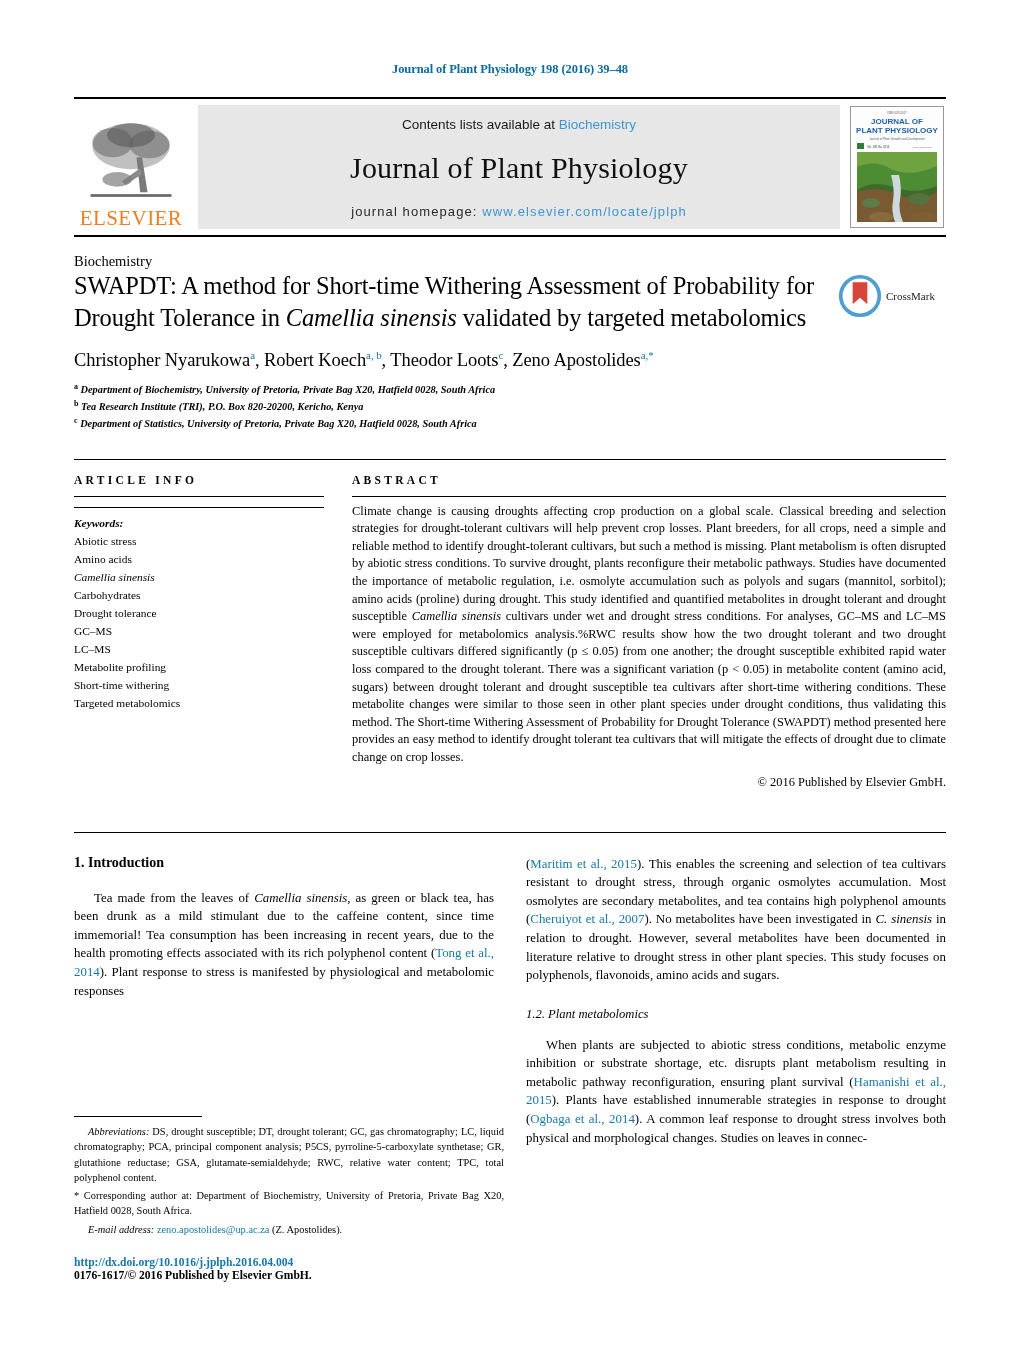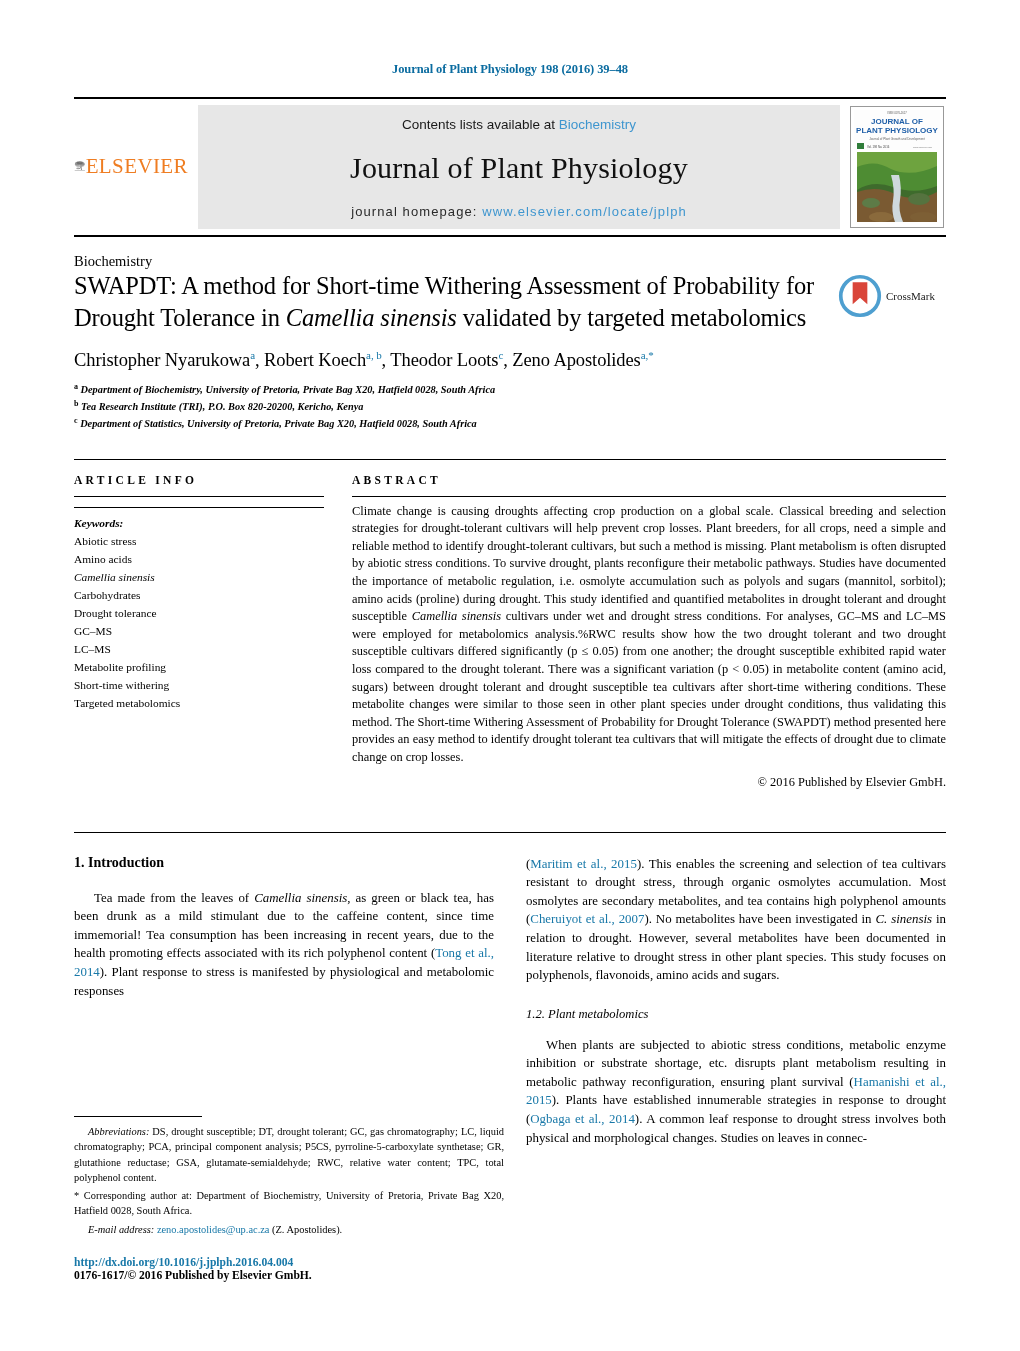--- a/index.html
+++ b/index.html
@@ -41,21 +41,21 @@
     display: flex;
     align-items: stretch;
     height: 128px;
     box-sizing: content-box;
     padding: 4px 0 4px 0;
   }
   .elsevier-block {
     width: 114px;
     flex: 0 0 114px;
     display: flex;
-    flex-direction: row;
+    flex-direction: column;
     align-items: center;
     justify-content: flex-end;
     padding-bottom: 2px;
   }
   .elsevier-tree {
     width: 92px;
     height: 92px;
     display: block;
   }
   .elsevier-word {

